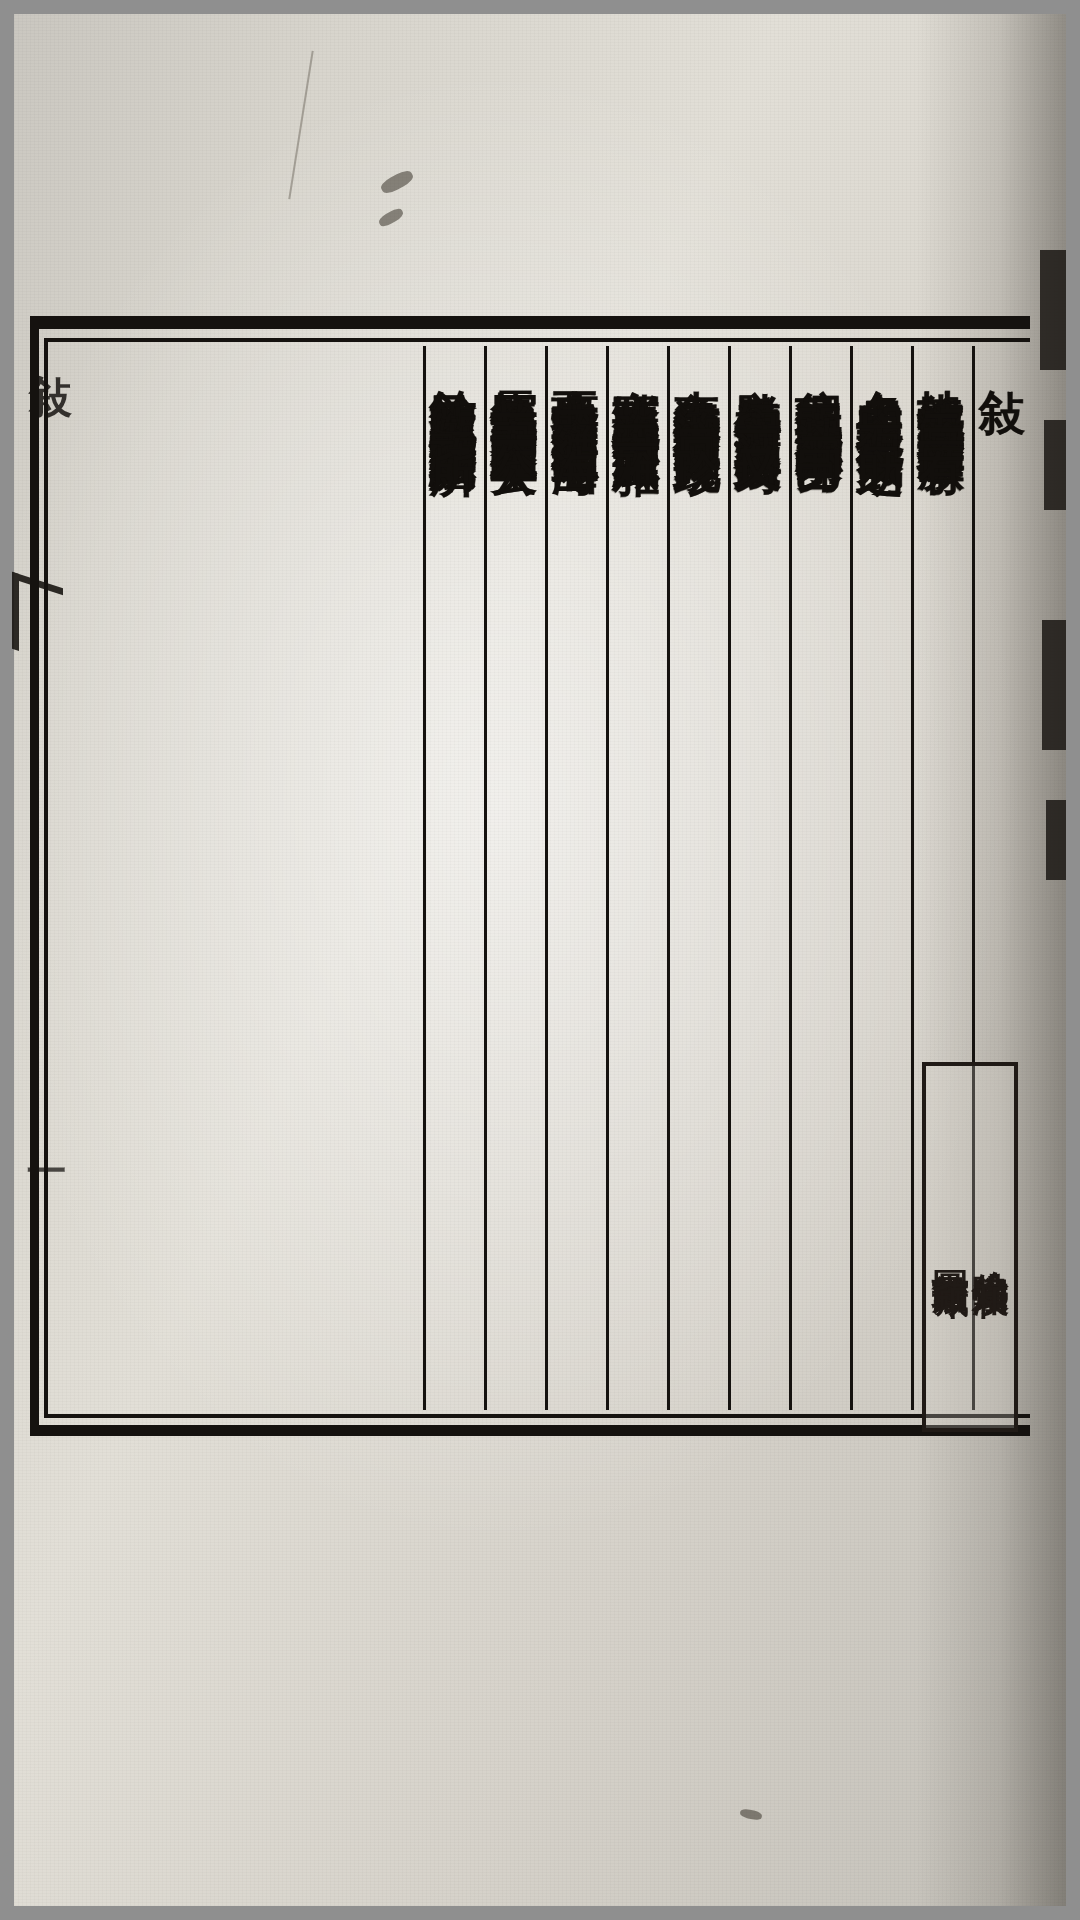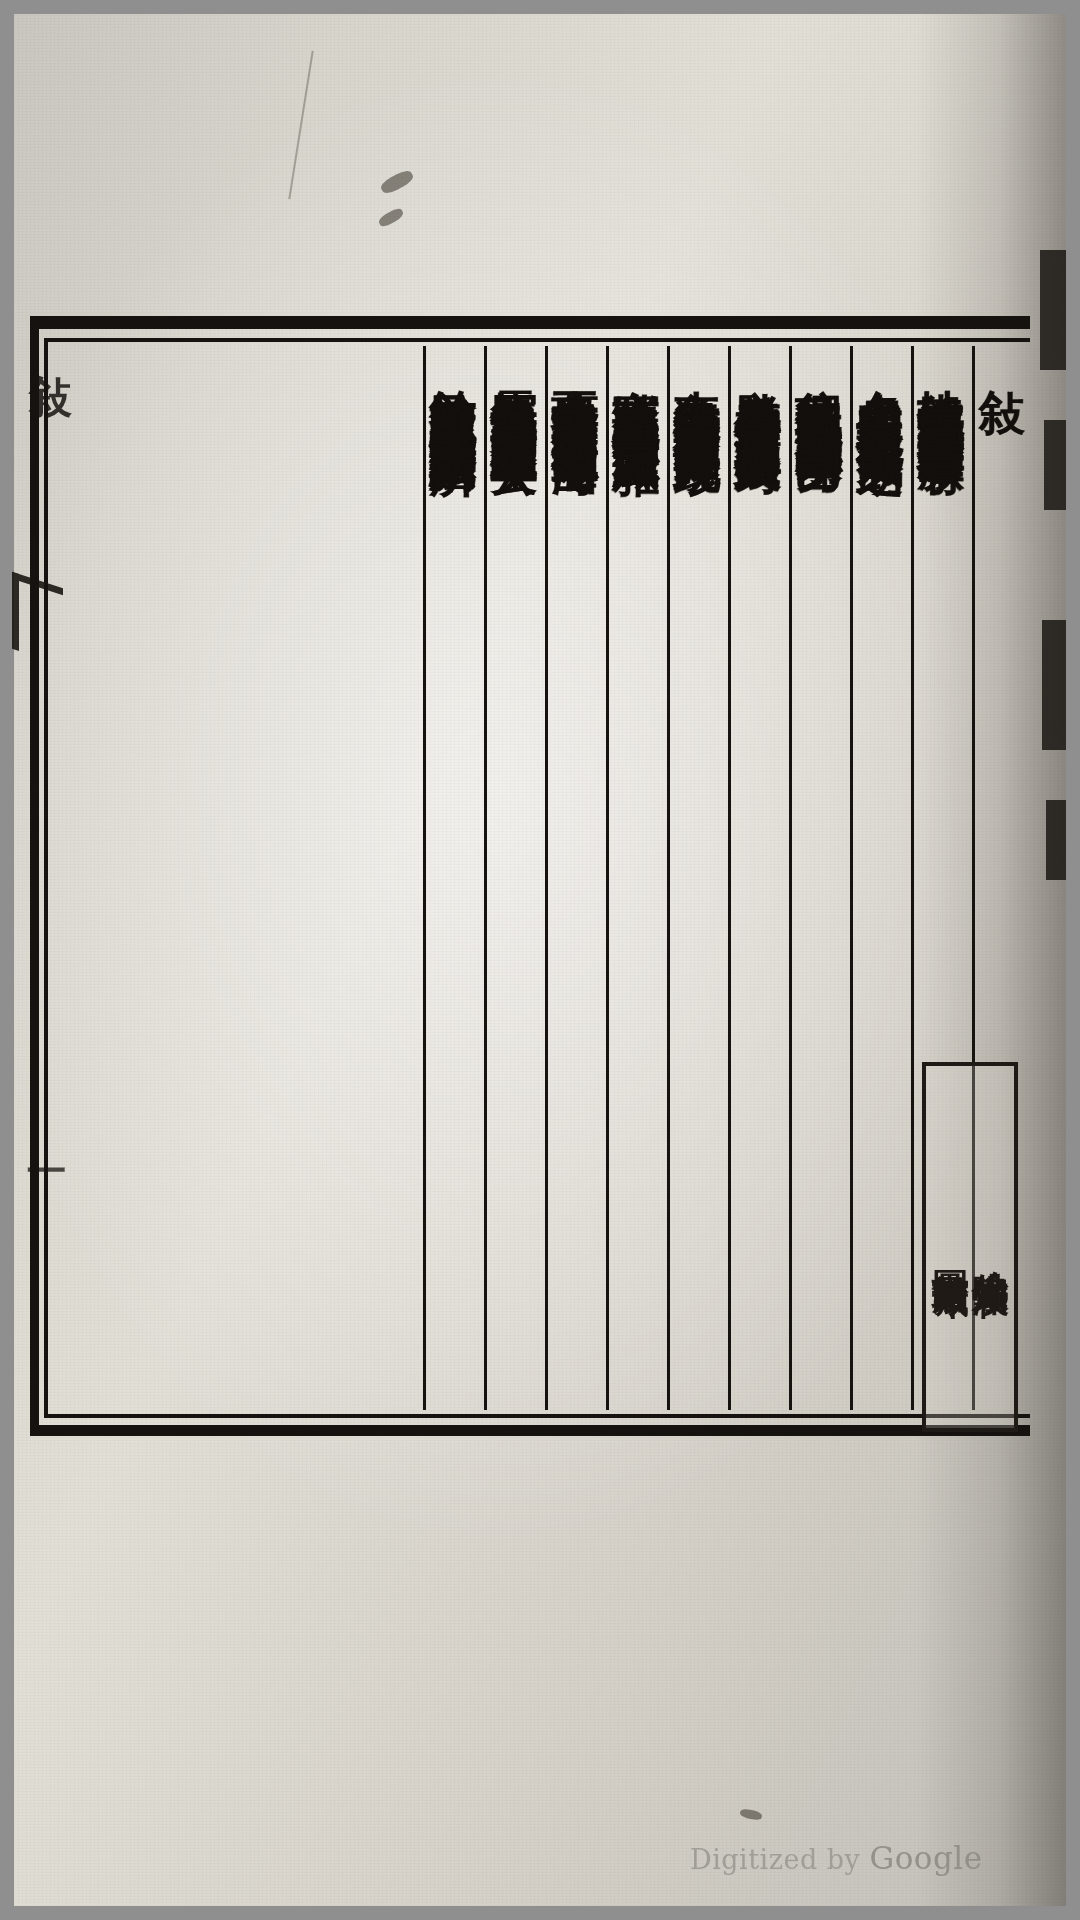--- a/index.html
+++ b/index.html
@@ -252,18 +252,14 @@
         <div class="txt">餘挍邑乘欽此邦鄕先生掇巍科通顯宦政績彪炳所</div>
       </div>
     </div>
 
     <div id="seal">
       <div class="sealcol">哈佛大學漢和</div>
       <div class="sealcol">圖書館珍藏印</div>
     </div>
   </div>
 
-  <div id="watermark">
-    <span>Digitized by</span>
-    <span class="g">Google</span>
-  </div>
 
 </div>
 
 </body></html>

